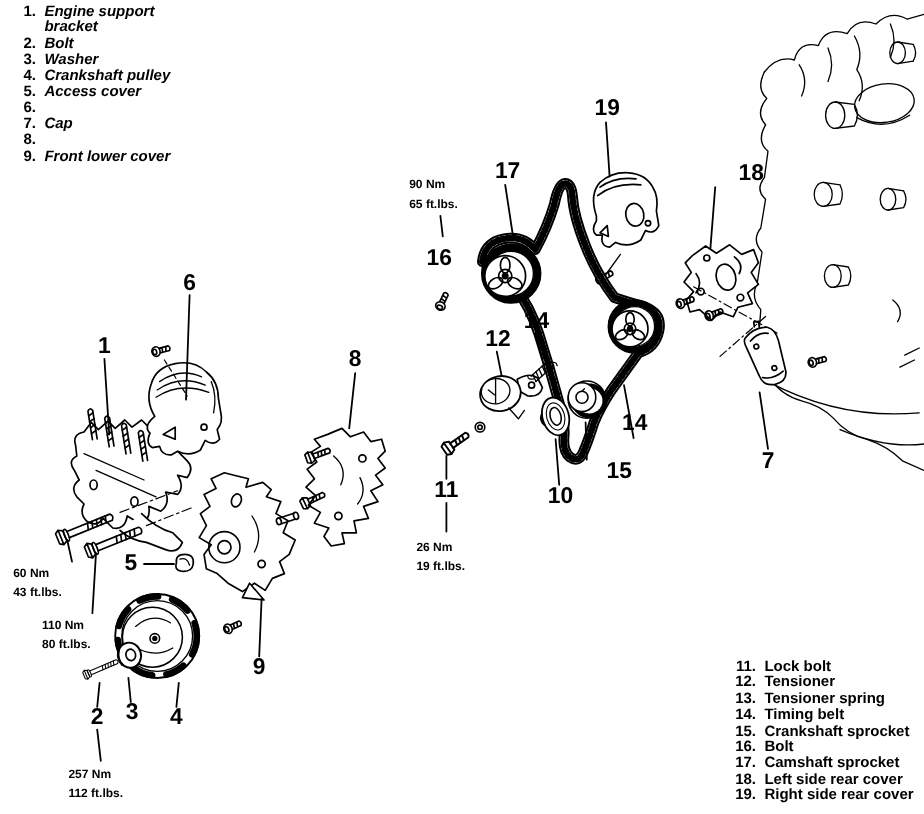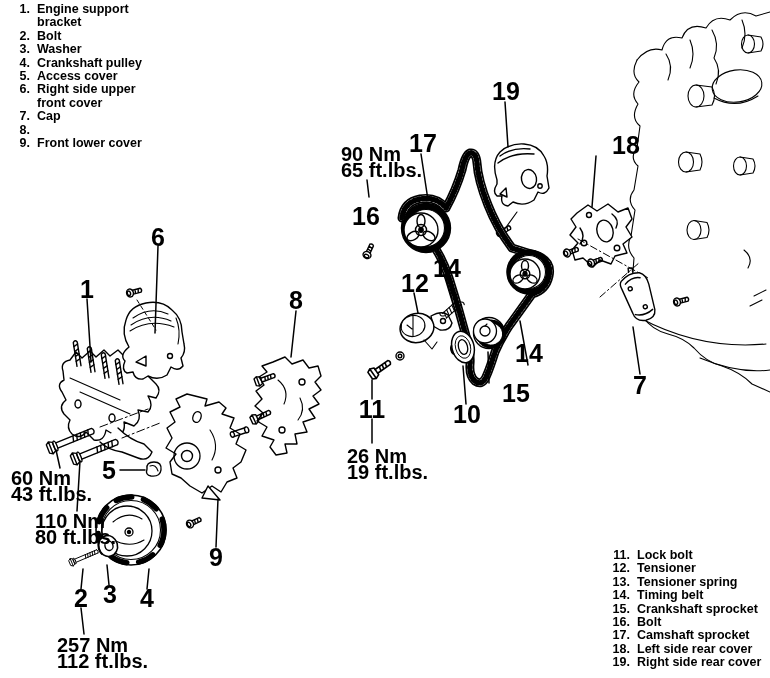--- a/index.html
+++ b/index.html
@@ -5,24 +5,24 @@
   html,body{margin:0;padding:0;background:#fff;}
   .stage{position:relative;width:770px;height:678px;background:#fff;overflow:hidden;
          font-family:"Liberation Sans",sans-serif;color:#000;}
   .svg-layer{position:absolute;left:0;top:0;}
   .parts-list{position:absolute;font-weight:700;font-size:12.5px;line-height:13.4px;}
   #list-left{left:6px;top:3px;width:176px;}
   #list-right{left:606px;top:549px;width:168px;}
   .pl-row{display:flex;}
   .pl-num{flex:0 0 24px;text-align:right;}
   .pl-label{margin-left:7px;white-space:pre-line;}
-  #list-left .pl-label{width:122px;}
+  #list-left .pl-label{width:122px;font-style:italic;}
   #list-right .pl-label{width:136px;}
-  .callout{position:absolute;transform:translate(-50%,-50%);font-weight:700;font-size:25px;}
-  .torque{position:absolute;font-weight:700;font-size:20px;line-height:15.5px;white-space:nowrap;}
+  .callout{position:absolute;transform:translate(-50%,-50%);font-weight:700;font-size:19px;}
+  .torque{position:absolute;font-weight:700;font-size:10px;line-height:15.5px;white-space:nowrap;}
 </style>
 </head>
 <body>
 
 <div class="stage">
 
   <svg class="svg-layer" width="770" height="678" viewBox="0 0 770 678">
     <defs>
       <g id="screwS">
         <ellipse cx="0" cy="0" rx="3.4" ry="4"></ellipse>
@@ -290,22 +290,20 @@
     <div class="pl-row">
         <span class="pl-num">4.</span>
         <span class="pl-label">Crankshaft pulley</span>
       </div>
     <div class="pl-row">
         <span class="pl-num">5.</span>
         <span class="pl-label">Access cover</span>
       </div>
     <div class="pl-row">
         <span class="pl-num">6.</span>
-        <span class="pl-label">Right side upper
-front cover</span>
       </div>
     <div class="pl-row">
         <span class="pl-num">7.</span>
         <span class="pl-label">Cap</span>
       </div>
     <div class="pl-row">
         <span class="pl-num">8.</span>
       </div>
     <div class="pl-row">
         <span class="pl-num">9.</span>

